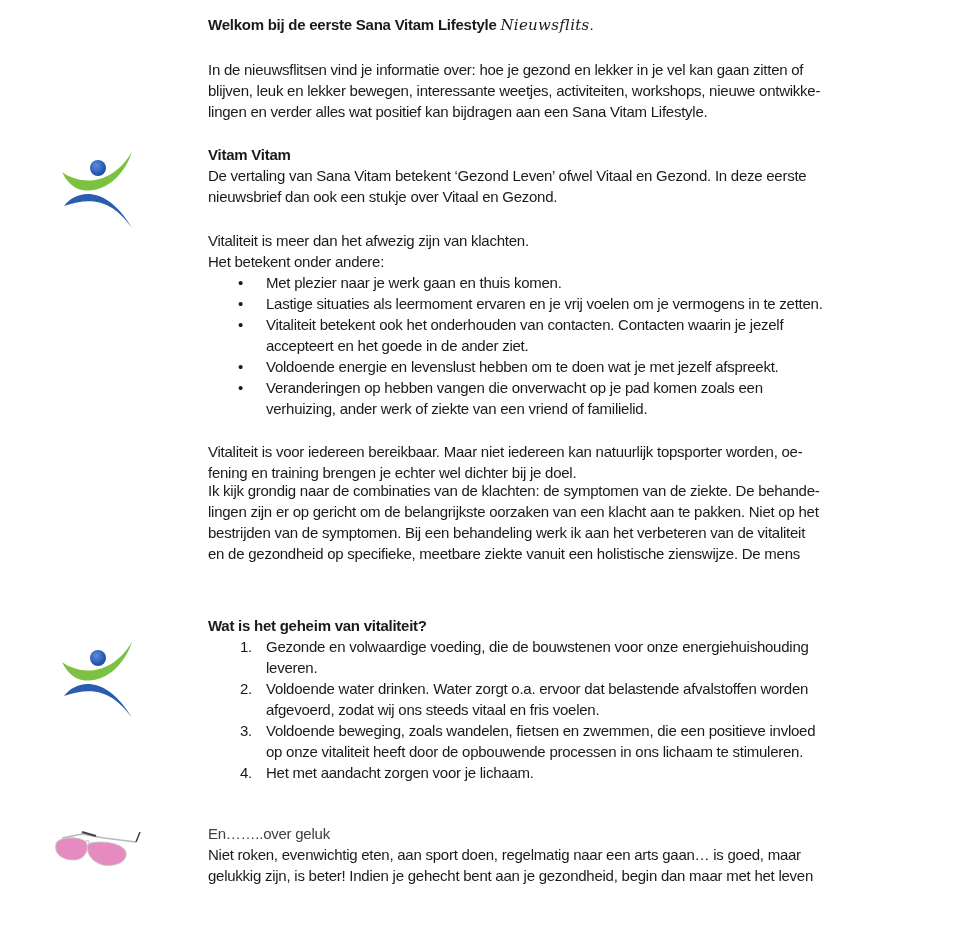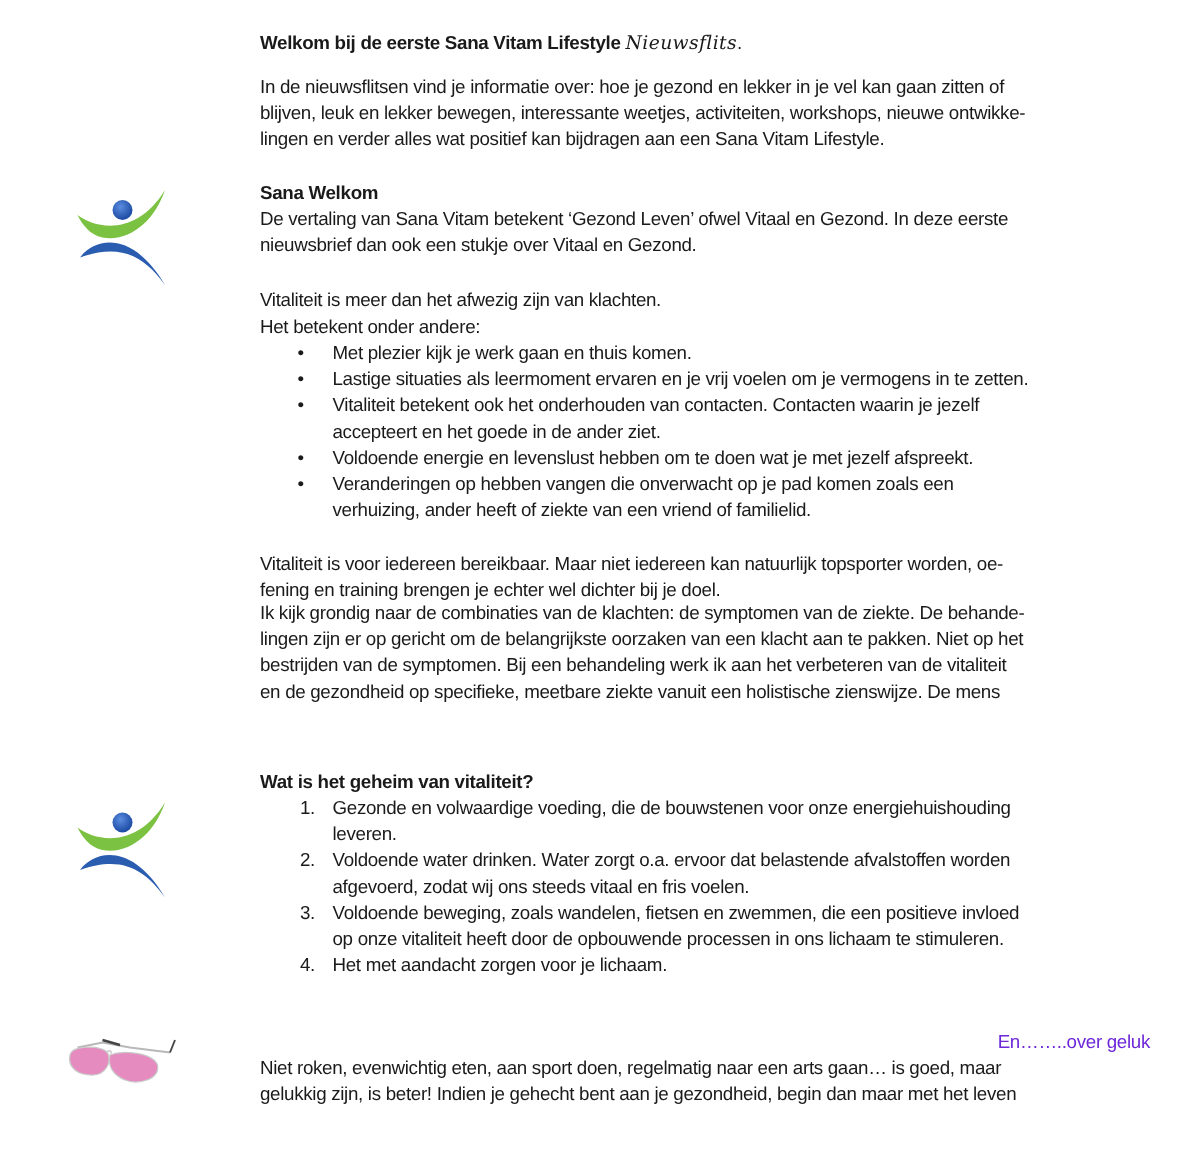--- a/index.html
+++ b/index.html
@@ -26,21 +26,21 @@
       line-height: 21px;
       white-space: nowrap;
     }
     .bold { font-weight: bold; }
     .script {
       font-family: "DejaVu Serif", serif;
       font-style: italic;
       font-weight: normal;
       letter-spacing: 0.3px;
     }
-    .magenta { color: #6d28d9; text-align: right; }
+    .magenta { color: #404040; }
     ul, ol {
       margin: 0;
       padding: 0;
       list-style: none;
     }
     .li {
       position: relative;
       padding-left: 58px;
       line-height: 21px;
       white-space: nowrap;
@@ -104,61 +104,61 @@
   <svg width="92" height="50" viewBox="0 0 92 50">
     <path d="M10 10 L30 6 L52 10 L84 14" stroke="#b8b8b8" stroke-width="1.5" fill="none"></path>
     <path d="M30 4 L44 8" stroke="#444" stroke-width="2" fill="none"></path>
     <path d="M84 14 L88 4" stroke="#444" stroke-width="1.5" fill="none"></path>
     <path d="M4 16 C6 8, 28 8, 34 14 C38 22, 32 32, 22 32 C10 32, 2 26, 4 16 Z" fill="#e58bbf" stroke="#c9c9c9" stroke-width="1"></path>
     <path d="M36 16 C46 12, 70 14, 74 24 C76 36, 58 40, 48 36 C38 32, 34 24, 36 16 Z" fill="#e58bbf" stroke="#c9c9c9" stroke-width="1"></path>
     <path d="M33 14 C35 12, 37 12, 37 15" stroke="#c9c9c9" stroke-width="1.2" fill="none"></path>
   </svg>
 </div>
 
-<div class="col line" style="top:14px;margin-top:10px;">
+<div class="col line" style="top:14px;">
   <span class="bold">Welkom bij de eerste Sana Vitam Lifestyle </span><span class="script">Nieuwsflits</span><span>.</span>
 </div>
 
 <div class="col" style="top:59px;">
   <div class="line">In de nieuwsflitsen vind je informatie over: hoe je gezond en lekker in je vel kan gaan zitten of</div>
   <div class="line">blijven, leuk en lekker bewegen, interessante weetjes, activiteiten, workshops, nieuwe ontwikke-</div>
   <div class="line">lingen en verder alles wat positief kan bijdragen aan een Sana Vitam Lifestyle.</div>
 </div>
 
 <div class="col" style="top:144px;">
-  <div class="line bold">Sana Welkom</div>
+  <div class="line bold">Vitam Vitam</div>
   <div class="line">De vertaling van Sana Vitam  betekent ‘Gezond Leven’ ofwel Vitaal en Gezond. In deze eerste</div>
   <div class="line">nieuwsbrief dan ook een stukje over Vitaal en Gezond.</div>
 </div>
 
 <div class="col" style="top:230px;">
   <div class="line">Vitaliteit is meer dan het afwezig zijn van klachten.</div>
   <div class="line">Het betekent onder andere:</div>
   <ul>
     <li class="li">
       <span class="marker">•</span>
-      <div>Met plezier kijk je werk gaan en thuis komen.</div>
+      <div>Met plezier naar je werk gaan en thuis komen.</div>
     </li>
     <li class="li">
       <span class="marker">•</span>
       <div>Lastige situaties als leermoment ervaren en je vrij voelen om je vermogens in te zetten.</div>
     </li>
     <li class="li">
       <span class="marker">•</span>
       <div>Vitaliteit betekent ook het onderhouden van contacten. Contacten waarin je jezelf</div>
       <div>accepteert en het goede in de ander ziet.</div>
     </li>
     <li class="li">
       <span class="marker">•</span>
       <div>Voldoende energie en levenslust hebben om te doen wat je met jezelf afspreekt.</div>
     </li>
     <li class="li">
       <span class="marker">•</span>
       <div>Veranderingen op hebben vangen die onverwacht op je pad komen zoals een</div>
-      <div>verhuizing, ander heeft of ziekte van een vriend of familielid.</div>
+      <div>verhuizing, ander werk of ziekte van een vriend of familielid.</div>
     </li>
   </ul>
 </div>
 
 <div class="col" style="top:441px;">
   <div class="line">Vitaliteit is voor iedereen bereikbaar. Maar niet iedereen kan natuurlijk topsporter worden, oe-</div>
   <div class="line">fening en training brengen je echter wel dichter bij je doel.</div>
 </div>
 
 <div class="col" style="top:480px;">

